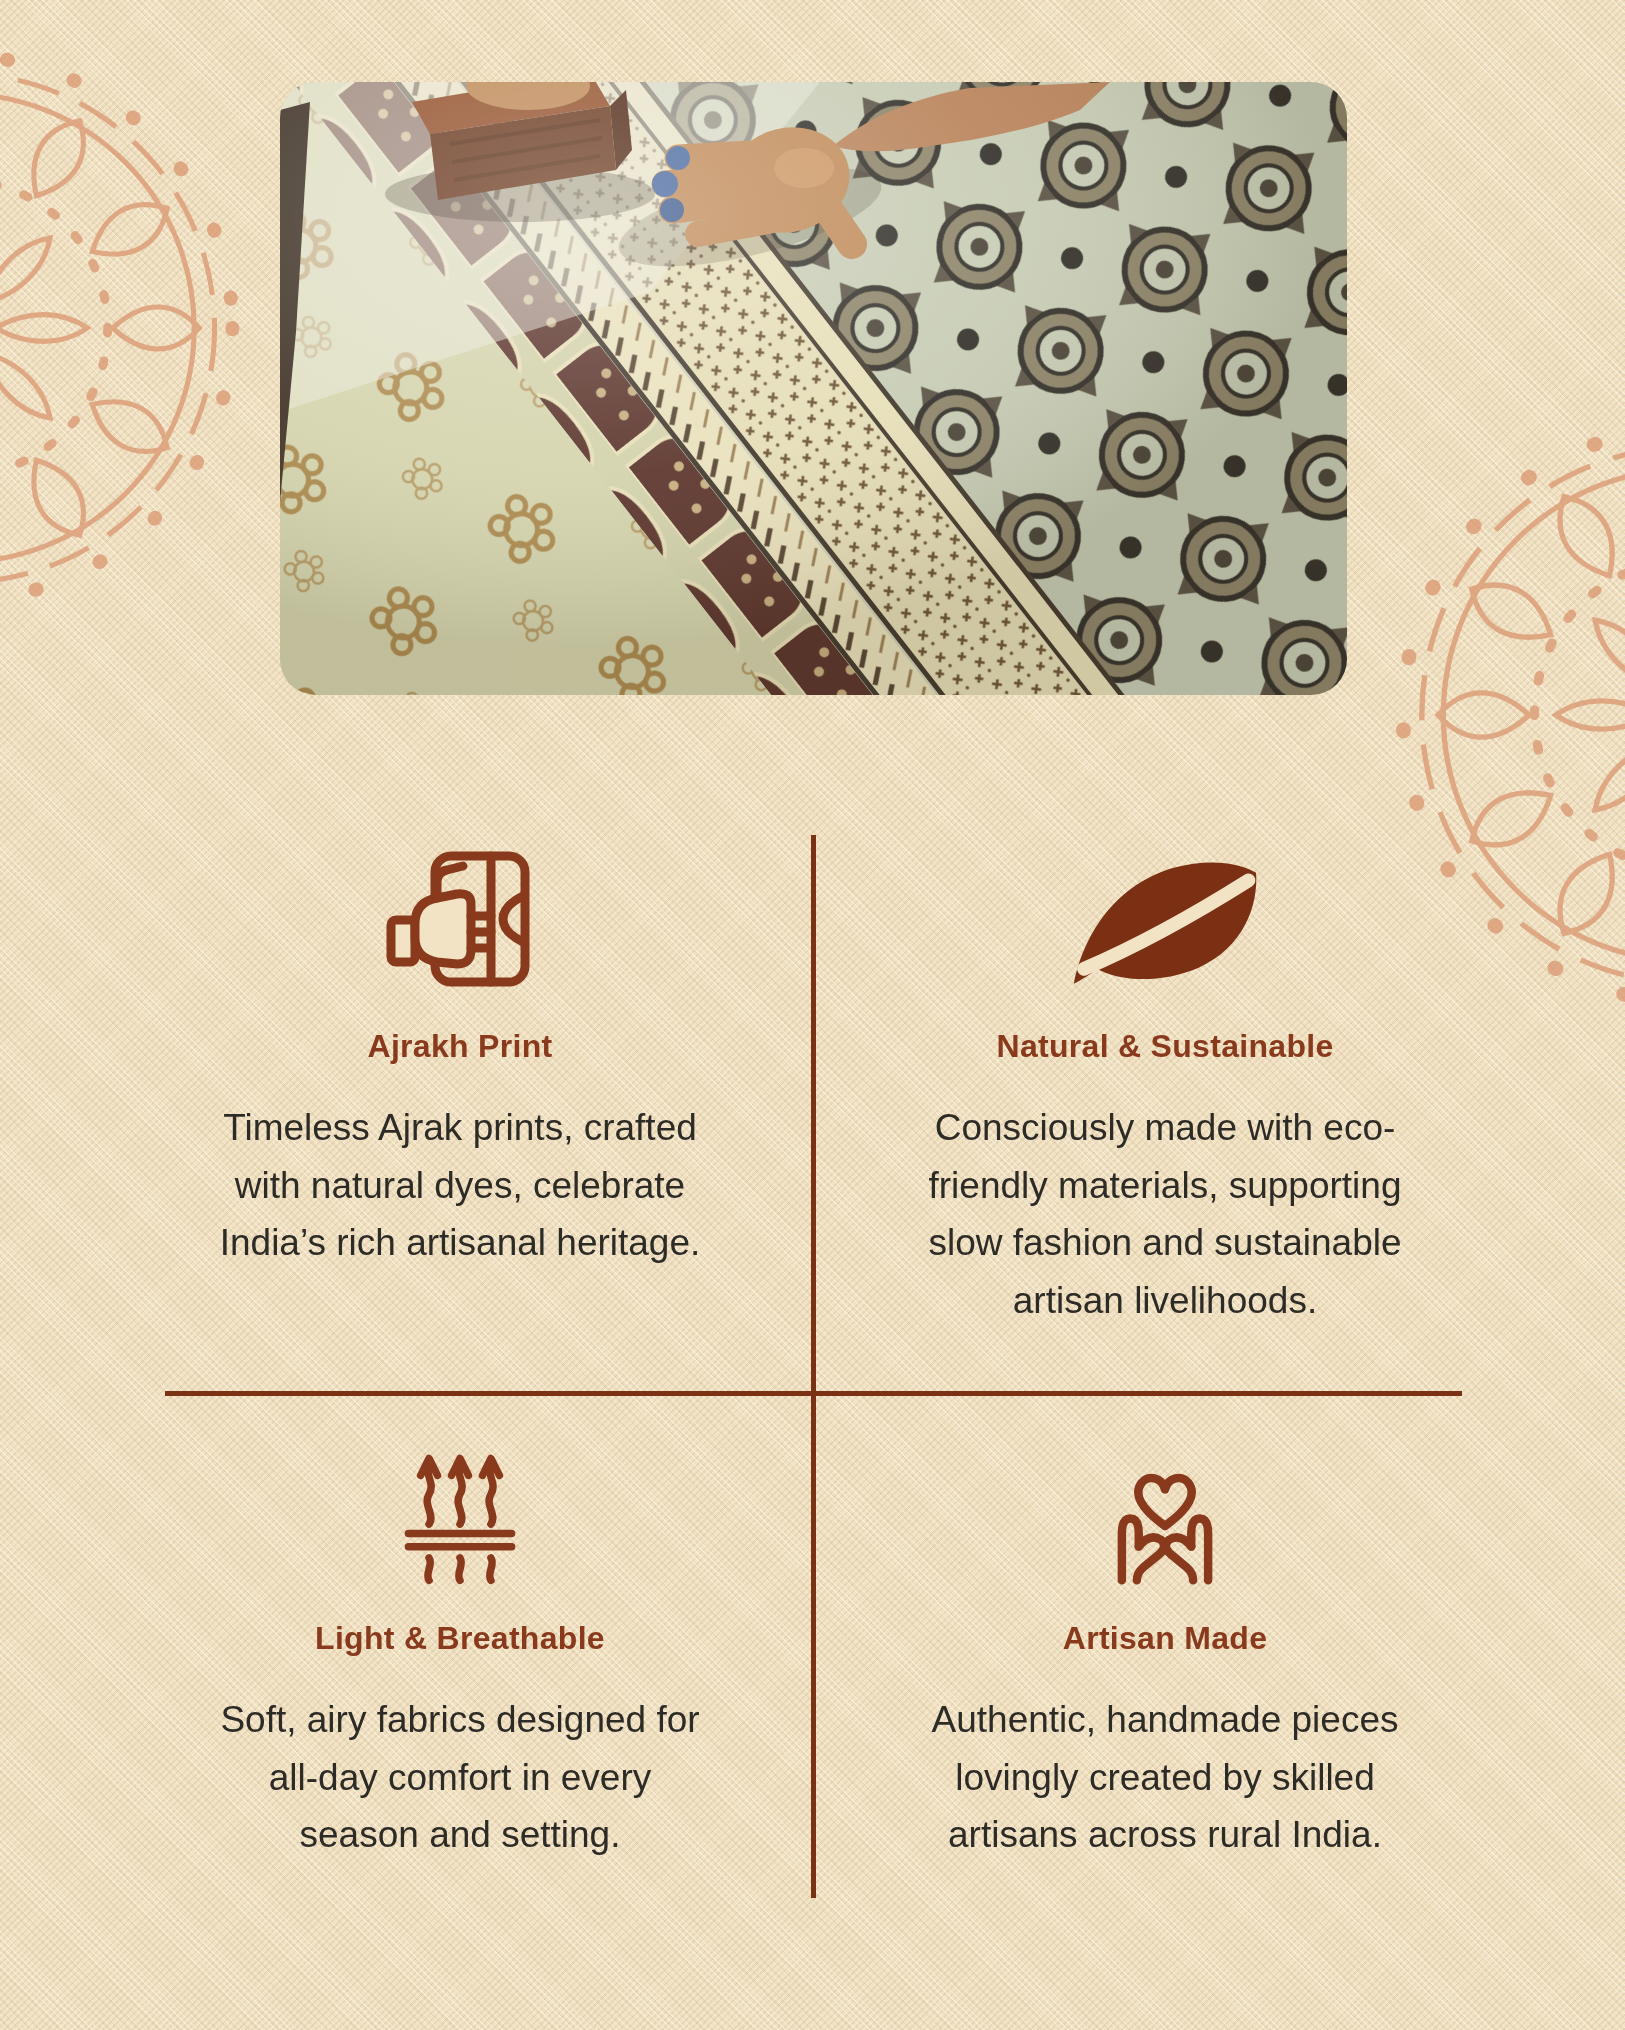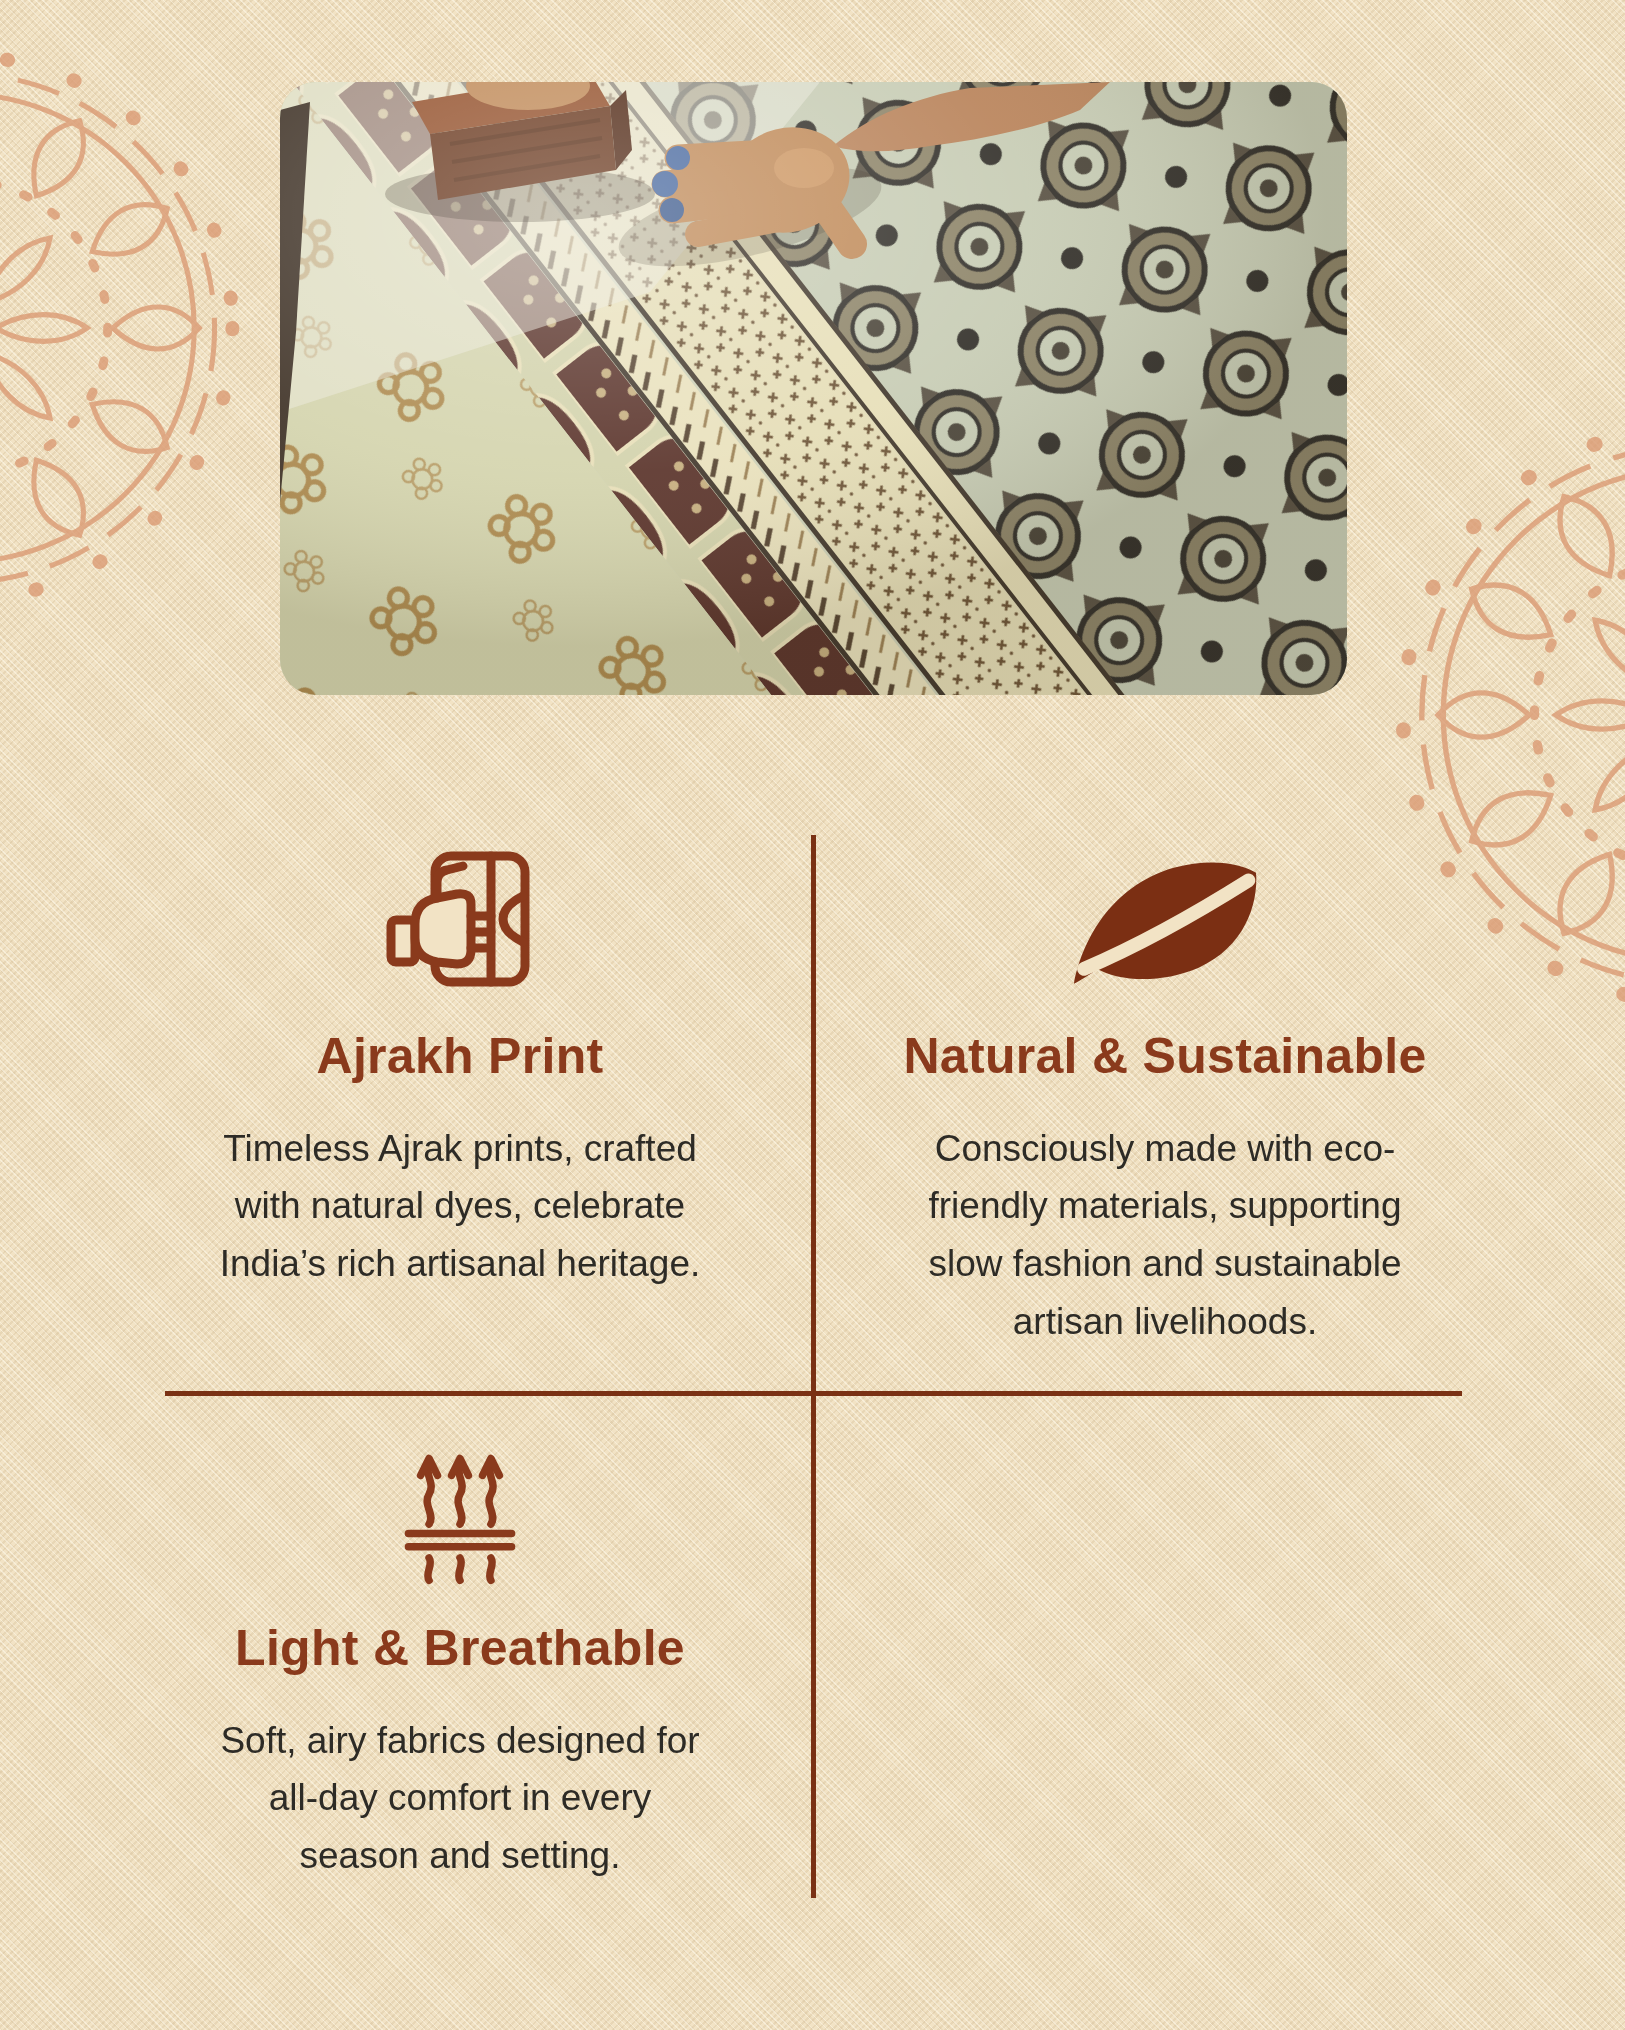--- a/index.html
+++ b/index.html
@@ -20,21 +20,21 @@
   .divider{position:absolute;background:#7a3114}
   .divider-v{left:811px;top:835px;width:5px;height:1063px}
   .divider-h{left:165px;top:1391px;width:1297px;height:5px}
   .cell{position:absolute;width:620px;display:flex;flex-direction:column;
         align-items:center;text-align:center}
   .cell.tl{left:150px;top:840px}
   .cell.tr{left:855px;top:840px}
   .cell.bl{left:150px;top:1432px}
   .cell.br{left:855px;top:1432px}
   .icon-wrap{height:158px;display:flex;align-items:center;justify-content:center}
-  .cell h2{font-weight:700;font-size:50px;line-height:1.15;color:#8a3a1c;
+  .cell h2{font-weight:700;font-size:32px;line-height:1.15;color:#8a3a1c;
            margin:30px 0 0;letter-spacing:.3px}
   .cell p{font-weight:400;font-size:37px;line-height:1.56;color:#2d2b26;
           margin:34px 16px 0;white-space:pre-line}
 </style>
 </head>
 <body>
 
 <svg width="0" height="0" style="position:absolute" aria-hidden="true">
   <defs>
     <g id="mandala" fill="none" stroke="#db9b74" stroke-width="2">
@@ -245,14 +245,29 @@
         <path d="M20 100 C62 82 106 58 152 29" stroke="#f2e3c5" stroke-width="11" fill="none" stroke-linecap="round"></path>
       </svg>
     </div>
     <h2>Natural &amp; Sustainable</h2>
     <p>Consciously made with eco-
 friendly materials, supporting
 slow fashion and sustainable
 artisan livelihoods.</p>
   </section>
 
+  <section class="cell br">
+    <div class="icon-wrap">
+      <svg width="150" height="150" viewBox="0 0 160 160" fill="none" stroke="#8a3a1c" stroke-width="9" stroke-linecap="round" stroke-linejoin="round">
+        <path d="M80 96 C54 77 46 62 55 50 C62 41 77 44 80 57 C83 44 98 41 105 50 C114 62 106 77 80 96 Z"></path>
+        <path d="M34 154 V104 Q34 88 43 88 Q52 88 52 104 V118"></path>
+        <path d="M52 118 Q64 103 76 111 Q83 118 74 126 L57 140 Q50 146 50 154"></path>
+        <path d="M126 154 V104 Q126 88 117 88 Q108 88 108 104 V118"></path>
+        <path d="M108 118 Q96 103 84 111 Q77 118 86 126 L103 140 Q110 146 110 154"></path>
+      </svg>
+    </div>
+    <h2>Artisan Made</h2>
+    <p>Authentic, handmade pieces
+lovingly created by skilled
+artisans across rural India.</p>
+  </section>
 
 </div>
 
 </body></html>

